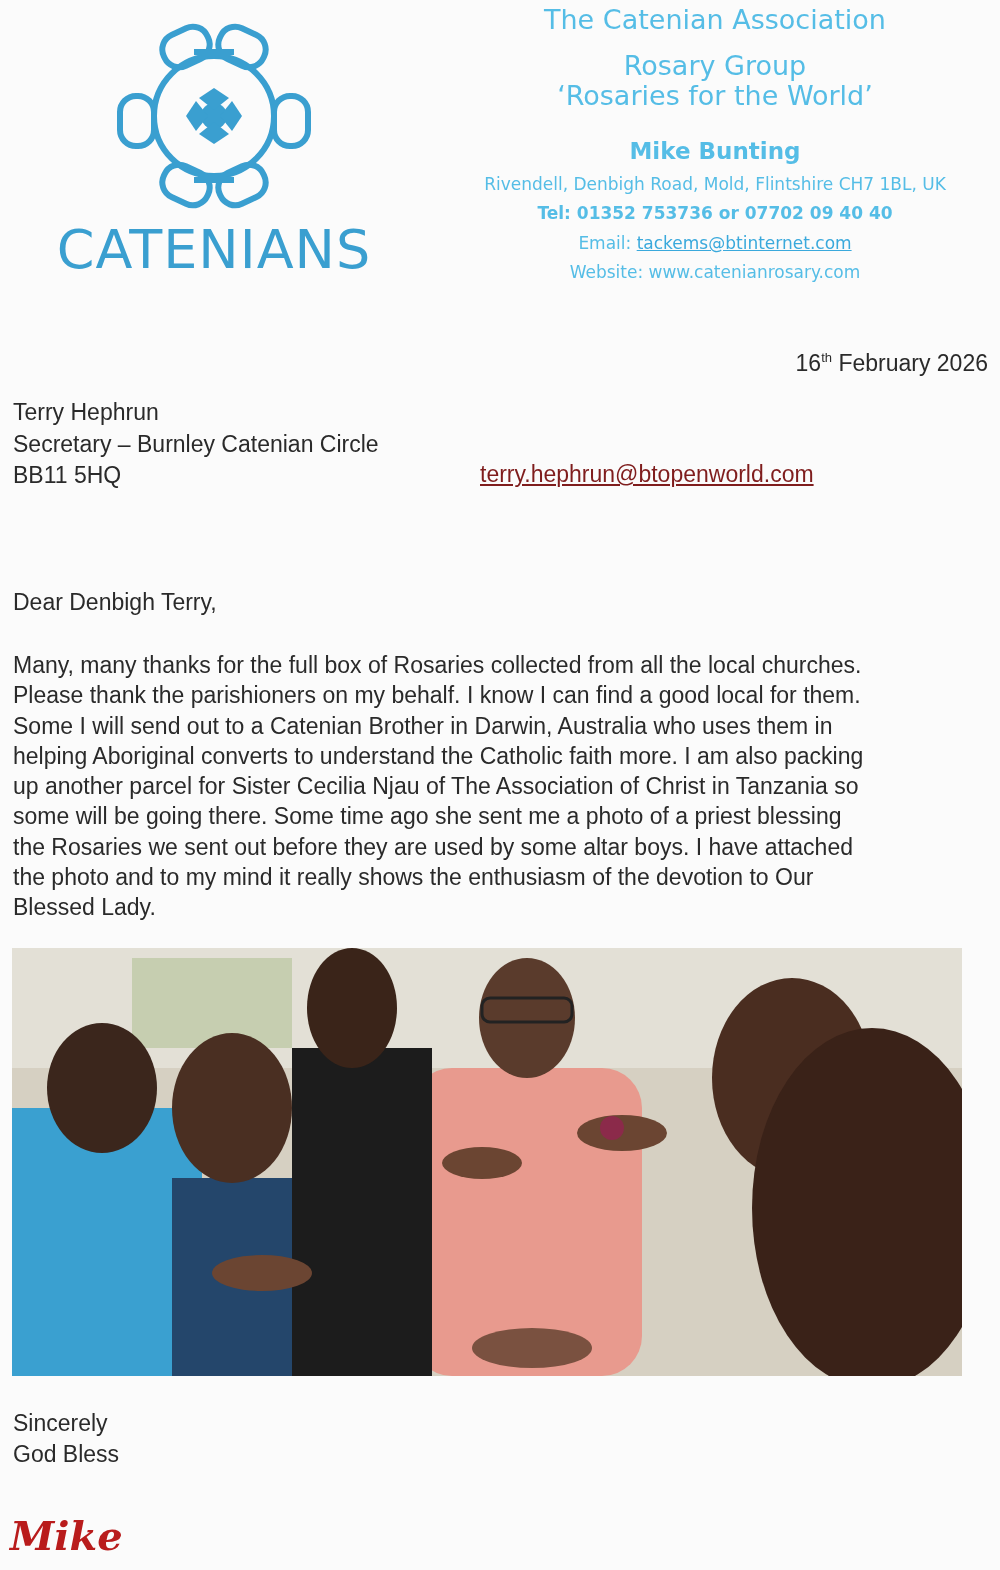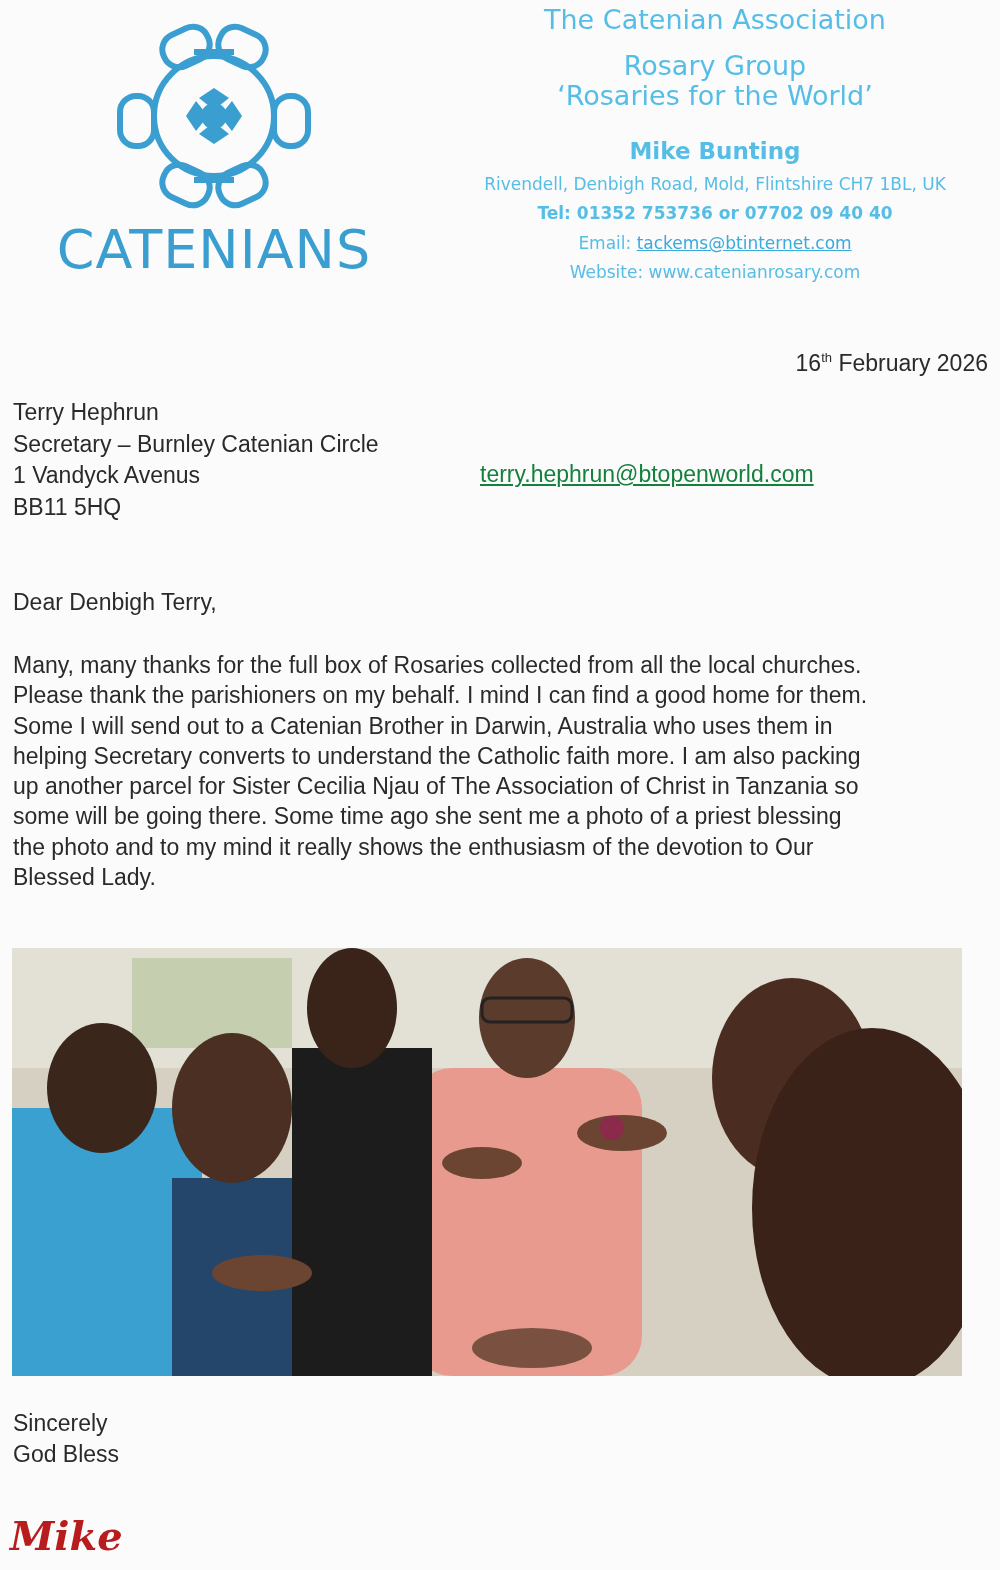--- a/index.html
+++ b/index.html
@@ -25,21 +25,21 @@
   .lh-tagline { position: absolute; left: 0; width: 550px; top: 80px; font-size: 27px; }
   .lh-name { position: absolute; left: 0; width: 550px; top: 138px; font-size: 23px; font-weight: bold; }
   .lh-addr { position: absolute; left: 0; width: 550px; top: 174px; font-size: 17px; }
   .lh-tel { position: absolute; left: 0; width: 550px; top: 203px; font-size: 17px; font-weight: bold; }
   .lh-email { position: absolute; left: 0; width: 550px; top: 233px; font-size: 17px; }
   .lh-web { position: absolute; left: 0; width: 550px; top: 262px; font-size: 17px; }
   .lh-email a { color: #3aa9dc; text-decoration: underline; }
   .date { right: 12px; top: 350px; font-size: 23px; }
   .date sup { font-size: 13px; }
   .addr { left: 13px; top: 397px; font-size: 23px; line-height: 31.5px; }
-  .recipient-email { left: 480px; top: 461px; font-size: 23px; color: #15803d; text-decoration: underline; }
+  .recipient-email { left: 480px; top: 461px; font-size: 23px; color: #7f1d1d; text-decoration: underline; }
   .salutation { left: 13px; top: 589px; font-size: 23px; }
   .body-text { left: 13px; top: 650px; width: 980px; font-size: 23px; line-height: 30.3px; }
   .body-text p { margin: 0; }
   .photo {
     left: 12px; top: 948px; width: 950px; height: 428px; overflow: hidden;
     background: linear-gradient(180deg, #d9d4c8 0%, #cfc6b5 30%, #8a6b57 60%, #5b4033 100%);
   }
   .closing1 { left: 13px; top: 1410px; font-size: 23px; }
   .closing2 { left: 13px; top: 1441px; font-size: 23px; }
   .signature {
@@ -87,34 +87,34 @@
   <div class="lh-web">Website: www.catenianrosary.com</div>
 </div>
 
 <div class="abs date">
   <span>16</span><sup>th</sup><span> February 2026</span>
 </div>
 
 <div class="abs addr">
   <div>Terry Hephrun</div>
   <div>Secretary – Burnley Catenian Circle</div>
-  <div>1 Vandyck Avenus</div>
   <div>BB11 5HQ</div>
 </div>
 <div class="abs recipient-email">terry.hephrun@btopenworld.com</div>
 
 <div class="abs salutation">Dear Denbigh Terry,</div>
 
 <div class="abs body-text">
   <p>Many, many thanks for the full box of Rosaries collected from all the local churches.</p>
-  <p>Please thank the parishioners on my behalf. I mind I can find a good home for them.</p>
+  <p>Please thank the parishioners on my behalf. I know I can find a good local for them.</p>
   <p>Some I will send out to a Catenian Brother in Darwin, Australia who uses them in</p>
-  <p>helping Secretary converts to understand the Catholic faith more. I am also packing</p>
+  <p>helping Aboriginal converts to understand the Catholic faith more. I am also packing</p>
   <p>up another parcel for Sister Cecilia Njau of The Association of Christ in Tanzania so</p>
   <p>some will be going there. Some time ago she sent me a photo of a priest blessing</p>
+  <p>the Rosaries we sent out before they are used by some altar boys. I have attached</p>
   <p>the photo and to my mind it really shows the enthusiasm of the devotion to Our</p>
   <p>Blessed Lady.</p>
 </div>
 
 <div class="abs photo" title="Priest in pink polo shirt handing out rosary beads to a group of children">
   <svg width="950" height="428" viewBox="0 0 950 428">
     <rect width="950" height="428" fill="#d6d0c2"></rect>
     <rect x="0" y="0" width="950" height="120" fill="#e3e0d6"></rect>
     <rect x="120" y="10" width="160" height="90" fill="#b9c6a0" opacity="0.7"></rect>
 

